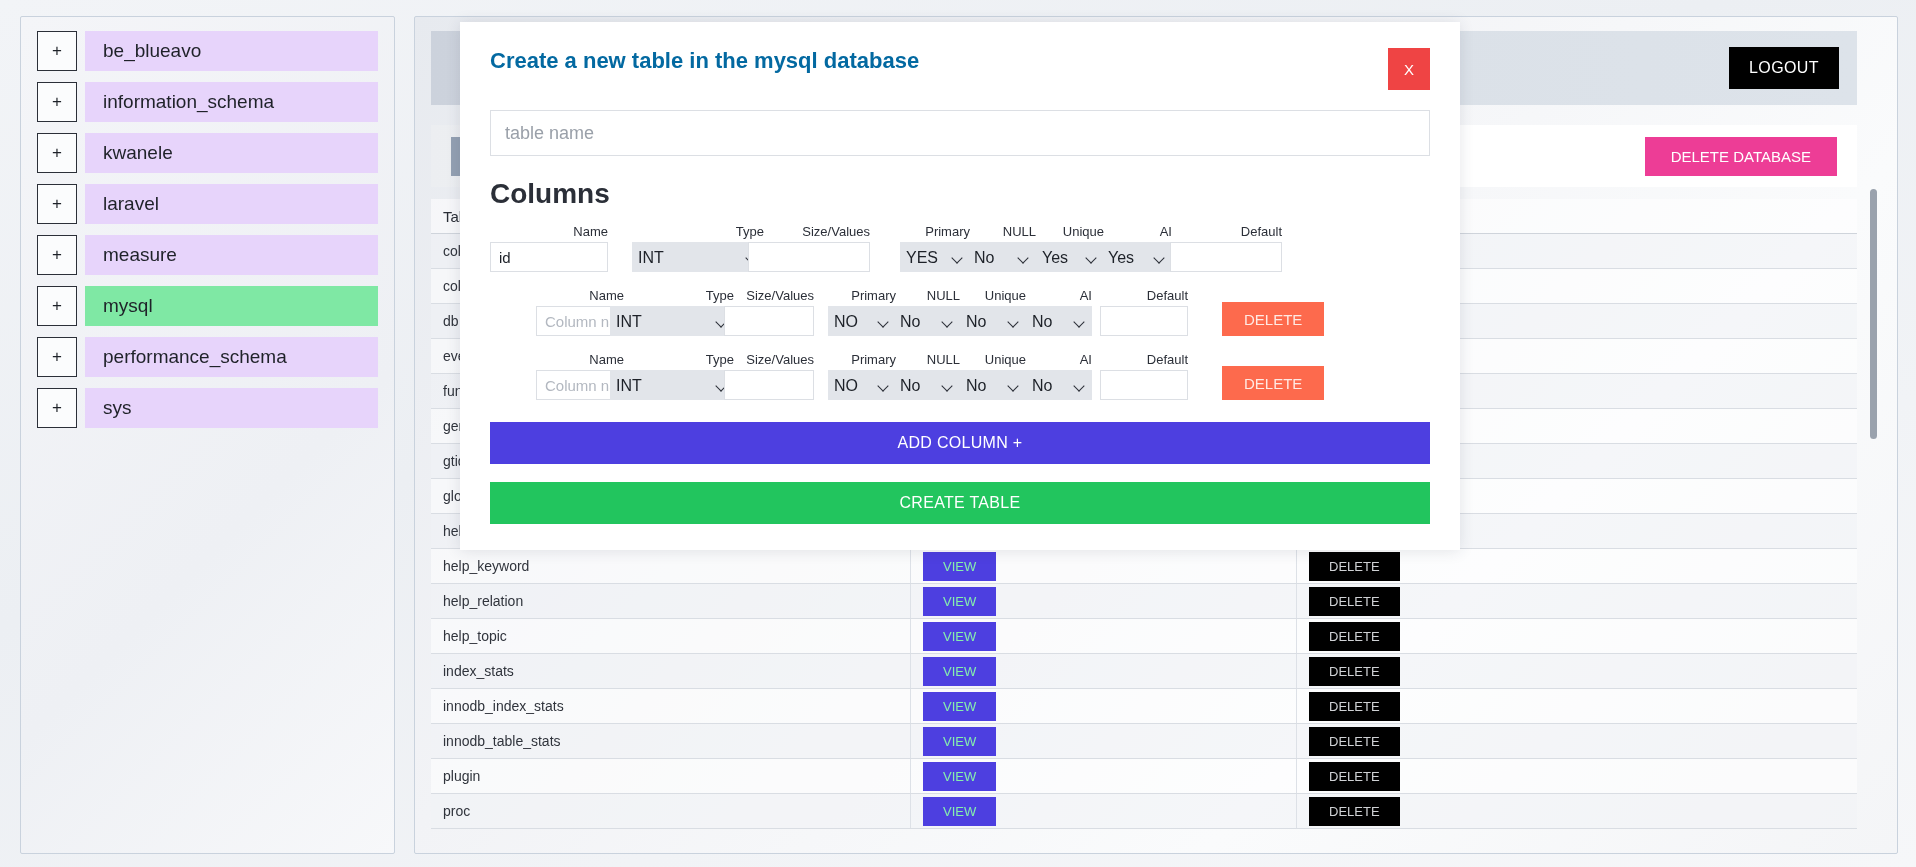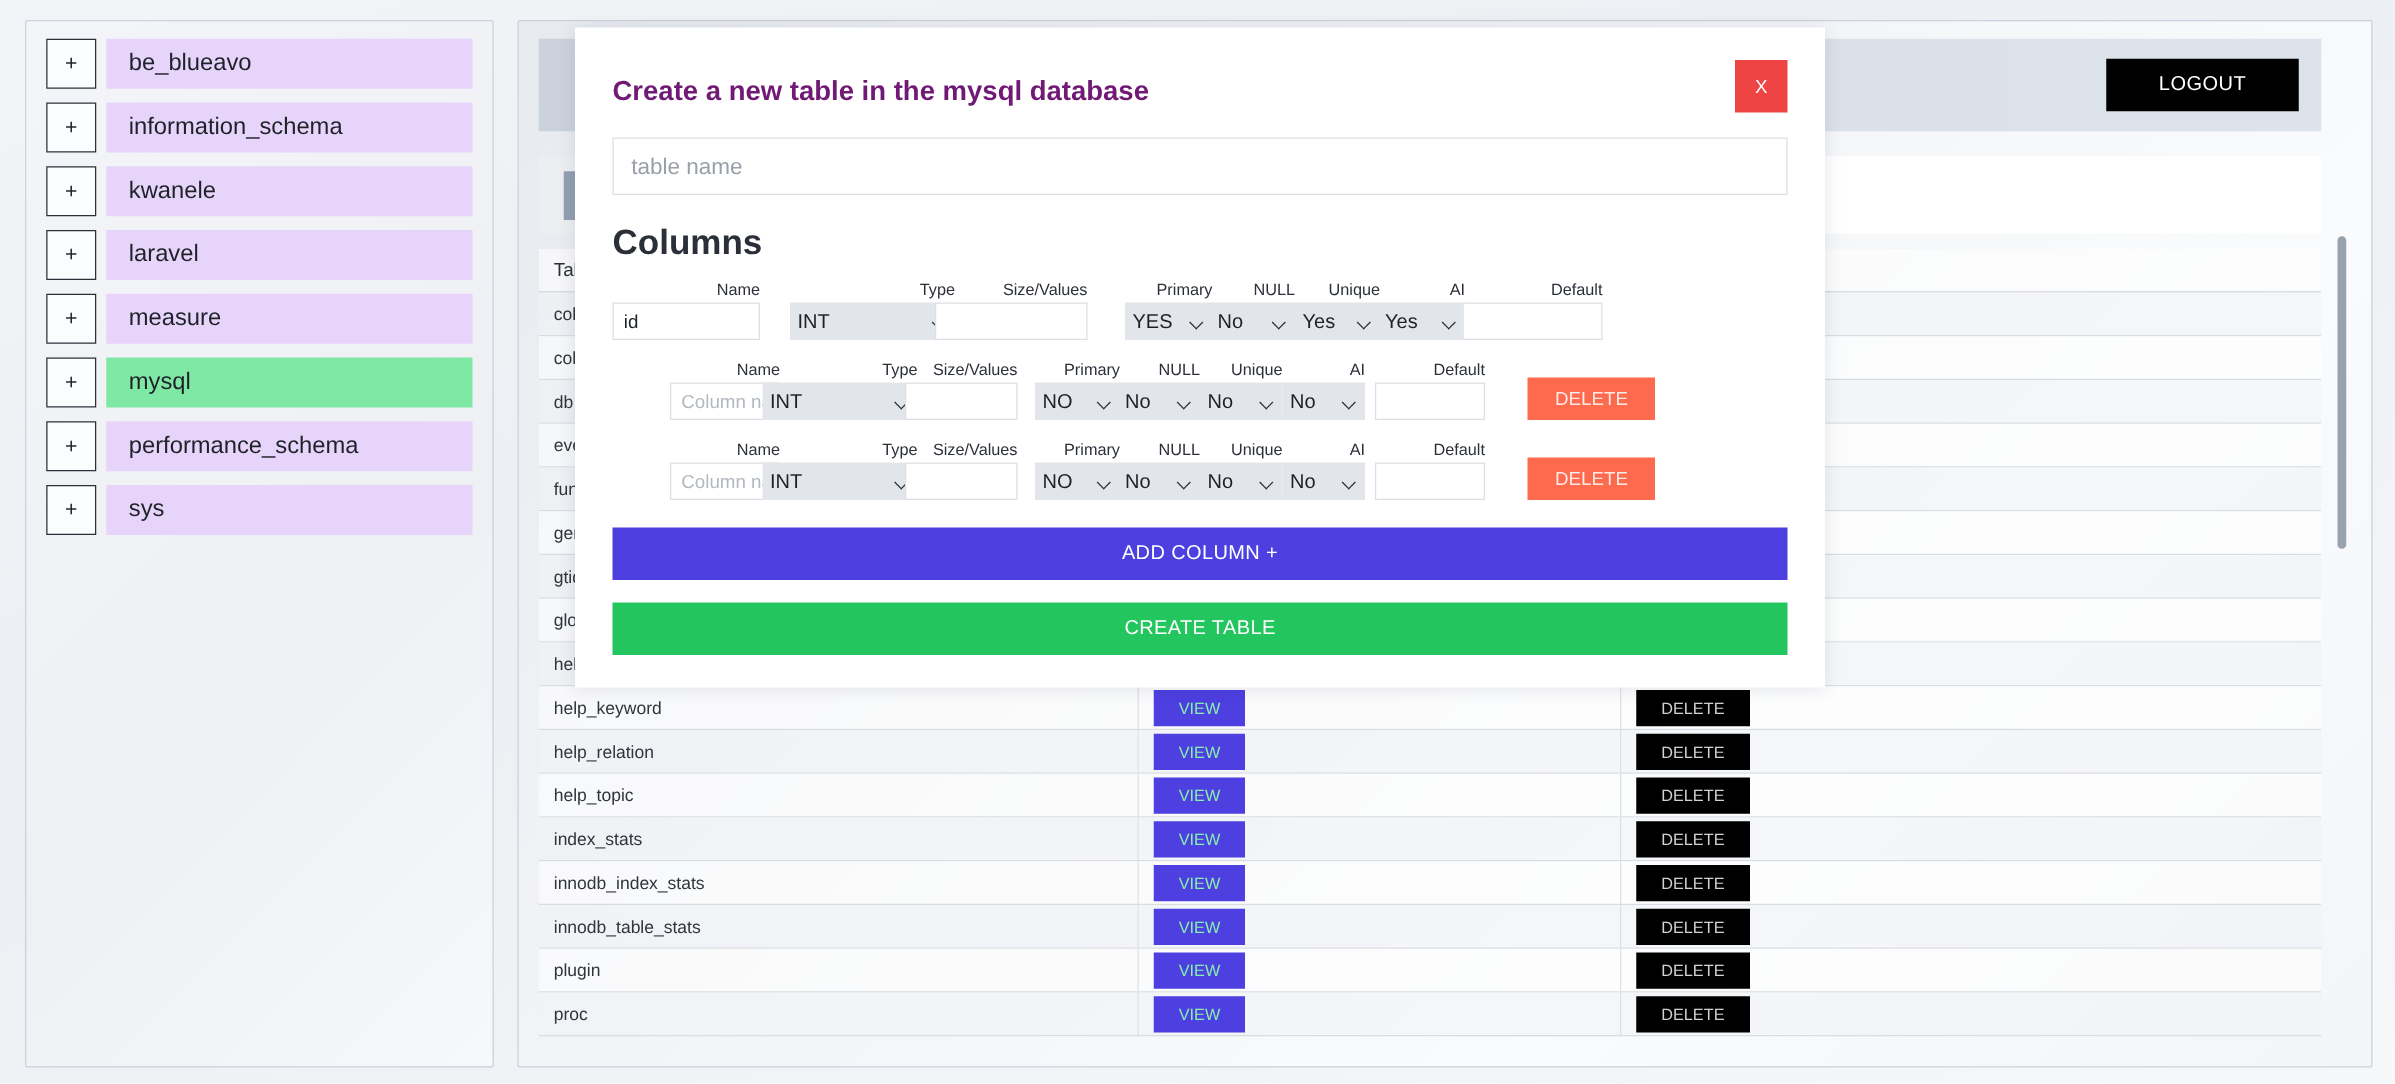--- a/index.html
+++ b/index.html
@@ -73,21 +73,21 @@
     height: 74px;
     background: linear-gradient(90deg,#ccd2dc 0%, #d3d8e1 35%, #dbe1e8 70%, #dde3ea 100%);
     display: flex; align-items: center; justify-content: flex-end;
     padding-right: 18px;
   }
   .logout-btn {
     background: #000000;
     color: #ffffff;
     font-size: 16px;
     letter-spacing: .4px;
-    padding: 12px 42px;
+    padding: 12px 20px;
     border: none;
     cursor: pointer;
     font-family: "Liberation Sans", sans-serif;
   }
   .actionbar {
     position: absolute;
     left: 16px; top: 108px;
     right: 40px;
     height: 62px;
     background: linear-gradient(90deg,#eceef1 0%, #f7f8f9 40%, #ffffff 70%, #ffffff 100%);
@@ -201,22 +201,22 @@
     padding: 26px 30px 26px 30px;
     box-shadow: 0 1px 14px rgba(40,50,70,.12);
     z-index: 50;
   }
   .modal-head {
     display: flex; align-items: flex-start; justify-content: space-between;
   }
   .modal-title {
     font-size: 22px;
     font-weight: bold;
-    color: #701a75;
-    margin-top: 12px;
+    color: #0369a1;
+    margin-top: 0;
   }
   .close-btn {
     background: #ef4444;
     color: #ffffff;
     border: none;
     width: 42px; height: 42px;
     font-size: 15px;
     cursor: pointer;
     font-family: "Liberation Sans", sans-serif;
   }
@@ -370,20 +370,21 @@
   </div>
 
   <div class="main-card">
 
     <div class="topbar">
       <button class="logout-btn">LOGOUT</button>
     </div>
 
     <div class="actionbar">
       <button class="create-db-btn">CREATE DATABASE</button>
+      <button class="delete-db-btn">DELETE DATABASE</button>
     </div>
 
     <div class="tables-wrap">
       <div id="tables-body">
           <div class="t-row header">
             <div class="t-name">Table</div>
             <div class="t-mid"></div>
             <div class="t-end"></div>
           </div>
           <div class="t-row">

